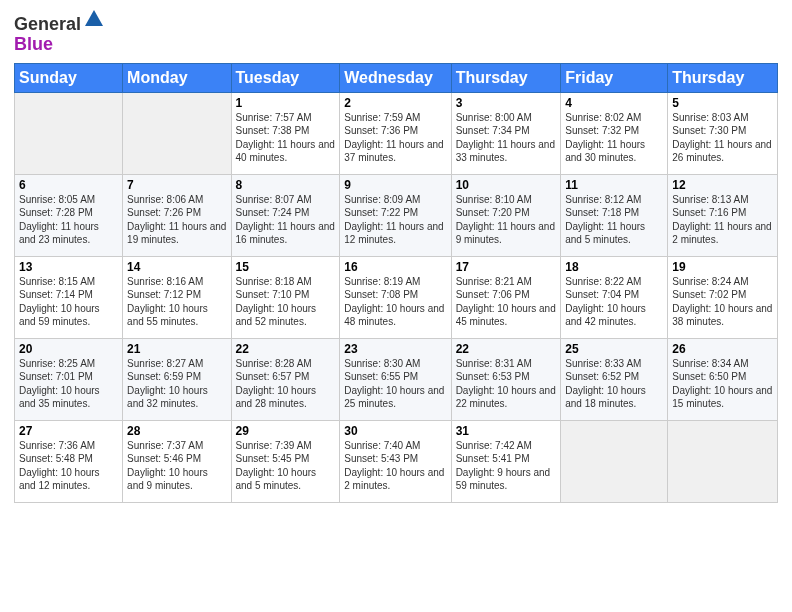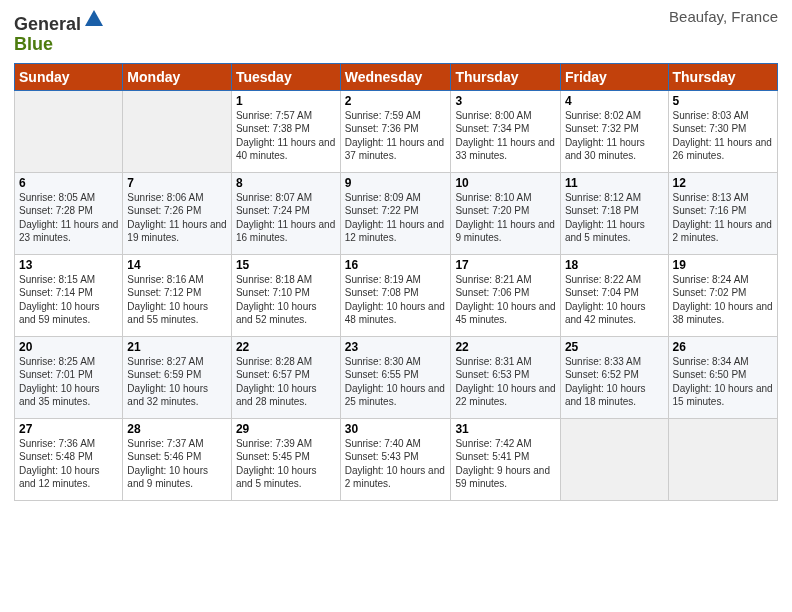--- a/index.html
+++ b/index.html
@@ -23,21 +23,21 @@
     .logo {
       display: flex;
       align-items: center;
     }
     .logo-text {
       font-size: 18px;
       font-weight: bold;
       line-height: 1.1;
     }
     .logo-general { color: #333; }
-    .logo-blue { color: #4d7c0f; }
+    .logo-blue { color: #a21caf; }
     .logo-icon {
       width: 22px;
       height: 22px;
       margin-left: 2px;
     }
     .title-area {
       text-align: right;
     }
     .month-title {
       font-size: 32px;
@@ -48,25 +48,25 @@
     .location {
       font-size: 15px;
       color: #555;
     }
     table {
       width: 100%;
       border-collapse: collapse;
       font-size: 10.5px;
     }
     thead th {
-      background-color: #c2410c;
+      background-color: #3b82f6;
       color: #fff;
       padding: 5px 4px;
       text-align: left;
-      font-size: 14px;
+      font-size: 16px;
       font-weight: bold;
       border: 1px solid #2b6cb8;
     }
     tbody td {
       border: 1px solid #ccc;
       padding: 3px 4px;
       vertical-align: top;
       width: 113px;
       height: 82px;
       background: #fff;
@@ -98,21 +98,20 @@
       <div>
         <div class="logo-text">
           <span class="logo-general">General</span><svg class="logo-icon" viewBox="0 0 22 22">
               <polygon points="11,2 20,18 2,18" fill="#1a5fa8"></polygon>
             </svg><br>
           <span class="logo-blue">Blue</span>
         </div>
       </div>
     </div>
     <div class="title-area">
-      <div class="location">Beaufay, France</div>
     </div>
   </div>
 
   <table>
     <thead>
       <tr>
         <th>Sunday</th>
         <th>Monday</th>
         <th>Tuesday</th>
         <th>Wednesday</th>

